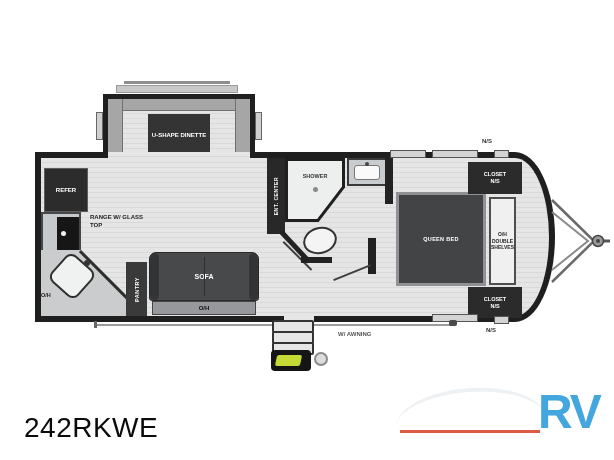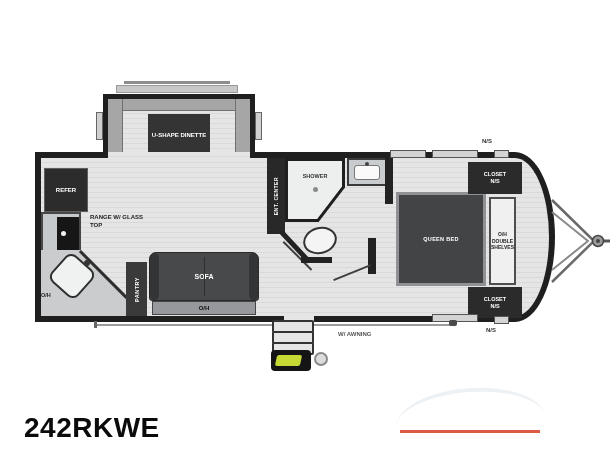--- a/index.html
+++ b/index.html
@@ -116,16 +116,17 @@
     <div class="step"></div>
     <div class="step"></div>
   </div>
   <div class="el" style="left:271px;top:350px;width:40px;height:21px;background:#151515;border-radius:4px;">
     <div class="el" style="left:5px;top:5px;width:25px;height:11px;background:#c6d934;border-radius:2px;transform:skewX(-12deg);"></div>
   </div>
   <div class="el" style="left:314px;top:352px;width:14px;height:14px;background:#dcdcdc;border:2px solid #8a8a8a;border-radius:50%;"></div>
 
   <div class="el" style="left:396px;top:388px;width:150px;height:70px;border-top:4px solid #eef1f4;border-radius:50%;transform:rotate(-4deg);"></div>
   <div class="el" style="left:400px;top:430px;width:140px;height:3px;background:#dd5a45;"></div>
+  <div class="el" style="left:538px;top:388px;font-size:48px;font-weight:800;color:#43a6df;line-height:1;letter-spacing:-2px;">RV</div>
 
-  <div class="el" style="left:24px;top:412px;font-size:28px;font-weight:700;color:#0b0b0b;letter-spacing:.5px;">242RKWE</div>
+  <div class="el" style="left:24px;top:412px;font-size:28px;font-weight:400;color:#0b0b0b;letter-spacing:.5px;">242RKWE</div>
 
 </div>
 
 </body></html>

